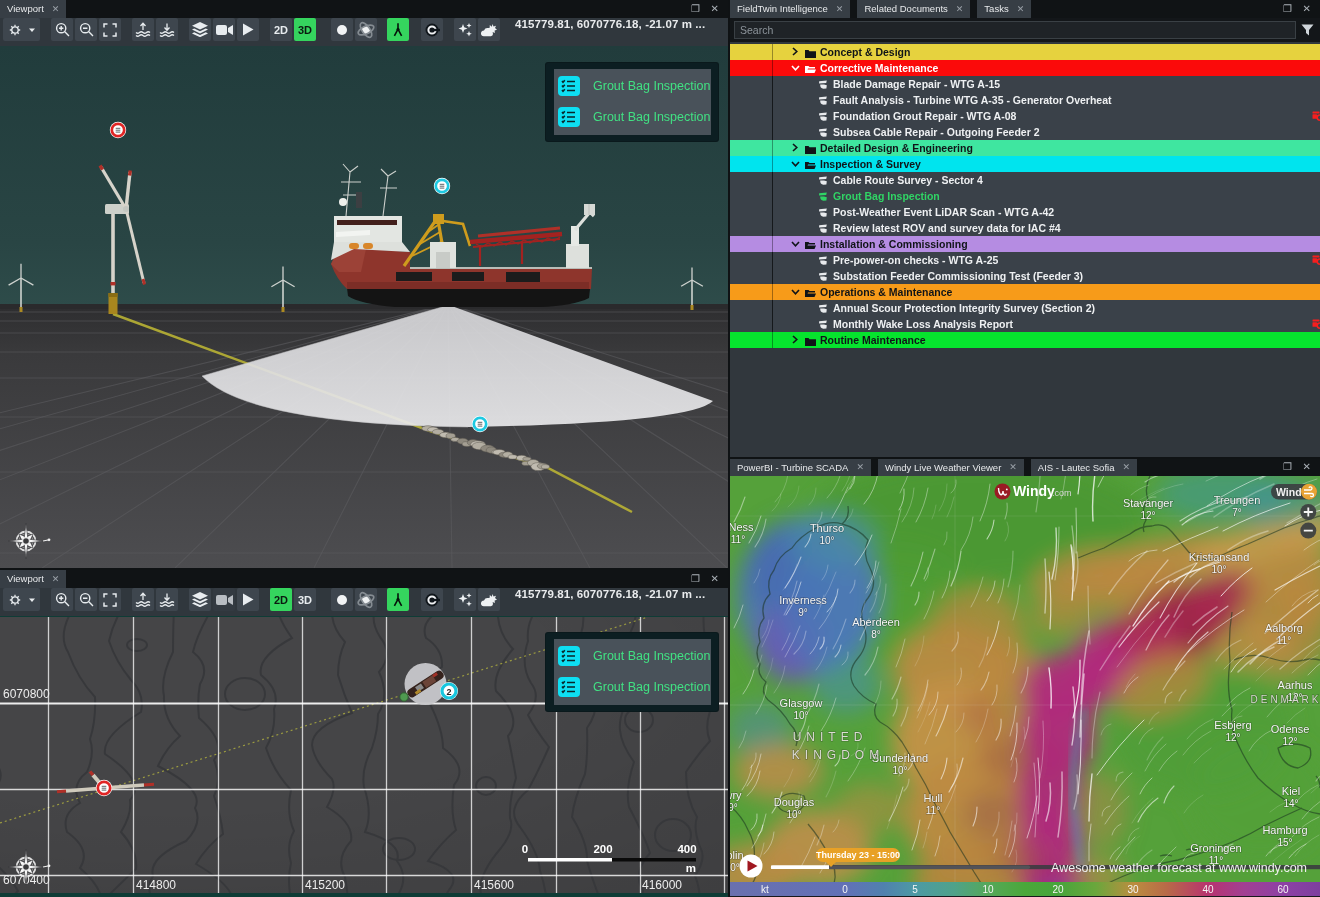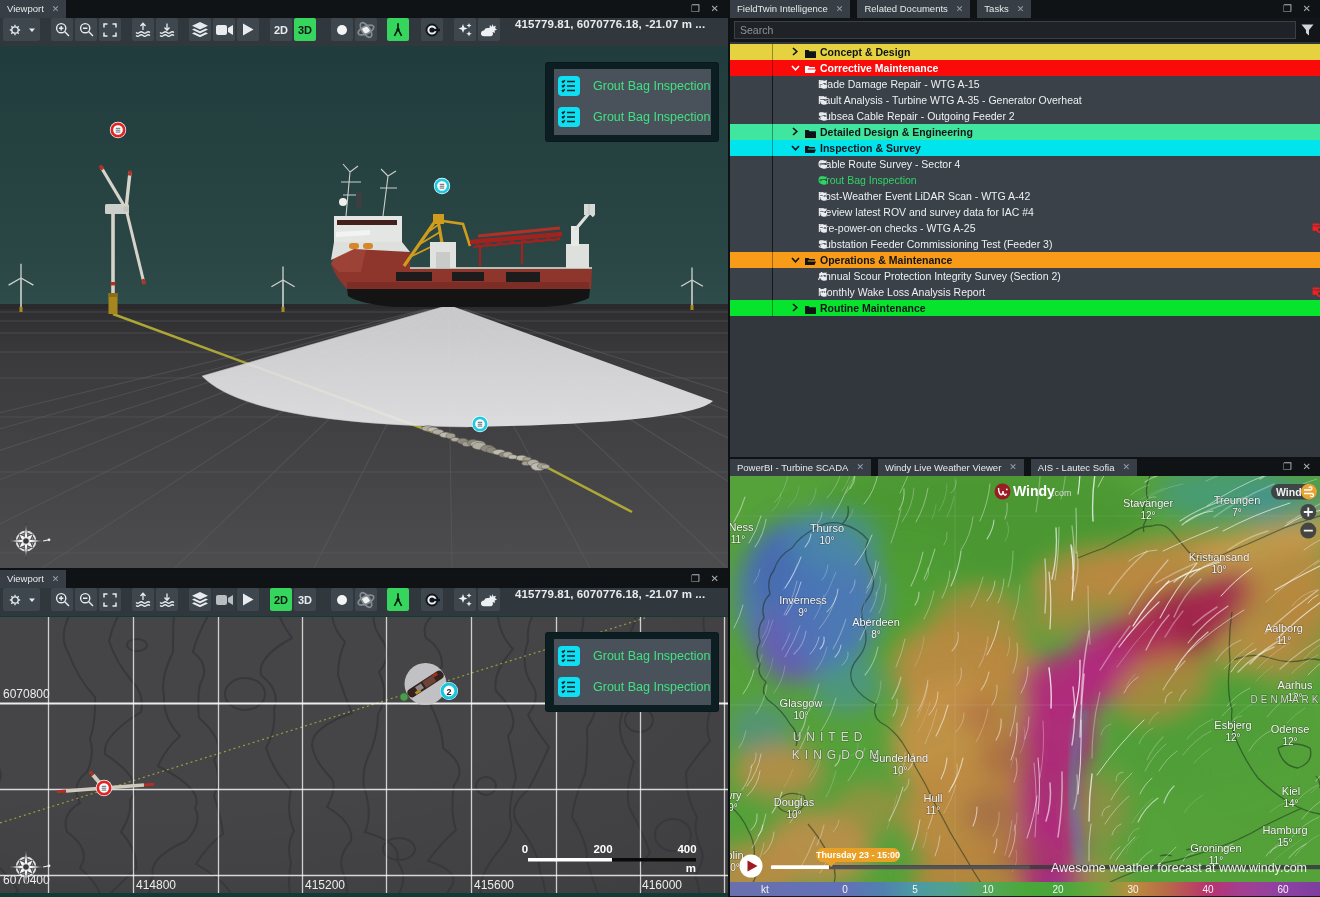--- a/index.html
+++ b/index.html
@@ -33,21 +33,21 @@
 .search .field { position:absolute; left:4px; top:3px; width:562px; height:18px; background:#1f2327;
   border:1px solid #3a4045; color:#8d949b; font-size:10.5px; line-height:16px; padding-left:5px; }
 .tree { position:absolute; left:0; top:44px; width:590px; }
 .trow { position:relative; width:590px; height:16px; display:flex; align-items:center; font-size:10.5px; }
 .trow.cat { font-weight:700; color:#101417; }
 .trow.task { background:#3a4149; color:#eef0f2; }
 .chev { position:absolute; left:60px; width:10px; text-align:center; font-size:9px; font-weight:700; }
 .cfold { position:absolute; left:75px; top:50%; margin-top:-4.5px; }
 .cattxt { position:absolute; left:90px; }
 .ticon { position:absolute; left:88px; top:50%; margin-top:-4.5px; }
-.ttxt { position:absolute; left:88px; }
+.ttxt { position:absolute; left:103px;font-weight:bold; }
 .tbadge { position:absolute; right:-3px; top:50%; margin-top:-5px; }
 .gutline { position:absolute; left:42px; top:0; bottom:0; width:1px; background:#15181b; }
 
 #windy { position:absolute; left:730px; top:459px; width:590px; height:438px; background:#17191c; }
 </style>
 </head>
 <body>
 <div id="page">
 
 <div class="abs" style="left:0;top:0;width:728px;height:568px;background:#22393a;">
@@ -677,49 +677,64 @@
               <path d="M2.2 4.6 Q2 8.4 5.4 8.8 L8.4 8.4 L8.8 5.2 L6 4.4 Z" fill="#e8eaed"></path>
             </svg></span>
           <span class="ttxt" style="color:#eef0f2;">Fault Analysis - Turbine WTG A-35 - Generator Overheat</span>
           <span class="gutline"></span>
         </div>
         <div class="trow task">
           <span class="ticon"><svg width="10" height="10" viewBox="0 0 10 10">
               <path d="M1.2 1.2 L8.8 0.6 L8.2 3 L1 3.4 Z" fill="#e8eaed"></path>
               <path d="M2.2 4.6 Q2 8.4 5.4 8.8 L8.4 8.4 L8.8 5.2 L6 4.4 Z" fill="#e8eaed"></path>
             </svg></span>
-          <span class="ttxt" style="color:#eef0f2;">Subsea Cable Repair - Outgoing Feeder 2</span>
+          <span class="ttxt" style="color:#eef0f2;">Foundation Grout Repair - WTG A-08</span>
+          <span class="tbadge"><svg width="11" height="10" viewBox="0 0 11 10">
+              <g fill="#f51f1f">
+                <rect x="0.5" y="0.5" width="7" height="2" rx="0.5"></rect>
+                <rect x="0.5" y="3.2" width="4.5" height="4.6" rx="0.5"></rect>
+                <circle cx="7.8" cy="6.6" r="2.6" fill="none" stroke="#f51f1f" stroke-width="1.6"></circle>
+              </g>
+            </svg></span>
           <span class="gutline"></span>
-        </div>
-        <div class="trow cat" style="background:#3fe6a0;color:#101418;">
-          <span class="chev"><svg width="6" height="9" viewBox="0 0 6 9">
-              <path d="M1 1l3.8 3.5L1 8" stroke="#101418" stroke-width="1.6" fill="none"></path>
-            </svg></span>
-          <span class="cfold"><svg width="11" height="9" viewBox="0 0 11 9">
-              <path d="M0 1h3.5l1 1.2H11V9H0z" fill="#101418"></path>
-            </svg></span>
-          <span class="cattxt">Detailed Design &amp; Engineering</span>
-          <span class="gutline" style="background:rgba(0,0,0,0.35);"></span>
-        </div>
-        <div class="trow cat" style="background:#00e4ee;color:#101418;">
-          <span class="chev"><svg width="9" height="6" viewBox="0 0 9 6">
-              <path d="M1 1l3.5 3.8L8 1" stroke="#101418" stroke-width="1.6" fill="none"></path>
-            </svg></span>
-          <span class="cfold"><svg width="11" height="9" viewBox="0 0 11 9">
-              <path d="M0 1h3.5l1 1H10v1.5H3L1.5 8H0z" fill="#101418"></path>
-              <path d="M2 4.5h9L9.5 8H0.8z" fill="#101418"></path>
-            </svg></span>
-          <span class="cattxt">Inspection &amp; Survey</span>
-          <span class="gutline" style="background:rgba(0,0,0,0.35);"></span>
         </div>
         <div class="trow task">
           <span class="ticon"><svg width="10" height="10" viewBox="0 0 10 10">
               <path d="M1.2 1.2 L8.8 0.6 L8.2 3 L1 3.4 Z" fill="#e8eaed"></path>
               <path d="M2.2 4.6 Q2 8.4 5.4 8.8 L8.4 8.4 L8.8 5.2 L6 4.4 Z" fill="#e8eaed"></path>
             </svg></span>
+          <span class="ttxt" style="color:#eef0f2;">Subsea Cable Repair - Outgoing Feeder 2</span>
+          <span class="gutline"></span>
+        </div>
+        <div class="trow cat" style="background:#3fe6a0;color:#101418;">
+          <span class="chev"><svg width="6" height="9" viewBox="0 0 6 9">
+              <path d="M1 1l3.8 3.5L1 8" stroke="#101418" stroke-width="1.6" fill="none"></path>
+            </svg></span>
+          <span class="cfold"><svg width="11" height="9" viewBox="0 0 11 9">
+              <path d="M0 1h3.5l1 1.2H11V9H0z" fill="#101418"></path>
+            </svg></span>
+          <span class="cattxt">Detailed Design &amp; Engineering</span>
+          <span class="gutline" style="background:rgba(0,0,0,0.35);"></span>
+        </div>
+        <div class="trow cat" style="background:#00e4ee;color:#101418;">
+          <span class="chev"><svg width="9" height="6" viewBox="0 0 9 6">
+              <path d="M1 1l3.5 3.8L8 1" stroke="#101418" stroke-width="1.6" fill="none"></path>
+            </svg></span>
+          <span class="cfold"><svg width="11" height="9" viewBox="0 0 11 9">
+              <path d="M0 1h3.5l1 1H10v1.5H3L1.5 8H0z" fill="#101418"></path>
+              <path d="M2 4.5h9L9.5 8H0.8z" fill="#101418"></path>
+            </svg></span>
+          <span class="cattxt">Inspection &amp; Survey</span>
+          <span class="gutline" style="background:rgba(0,0,0,0.35);"></span>
+        </div>
+        <div class="trow task">
+          <span class="ticon"><svg width="10" height="10" viewBox="0 0 10 10">
+              <path d="M1.2 1.2 L8.8 0.6 L8.2 3 L1 3.4 Z" fill="#e8eaed"></path>
+              <path d="M2.2 4.6 Q2 8.4 5.4 8.8 L8.4 8.4 L8.8 5.2 L6 4.4 Z" fill="#e8eaed"></path>
+            </svg></span>
           <span class="ttxt" style="color:#eef0f2;">Cable Route Survey - Sector 4</span>
           <span class="gutline"></span>
         </div>
         <div class="trow task">
           <span class="ticon"><svg width="10" height="10" viewBox="0 0 10 10">
               <path d="M1.2 1.2 L8.8 0.6 L8.2 3 L1 3.4 Z" fill="#2fd465"></path>
               <path d="M2.2 4.6 Q2 8.4 5.4 8.8 L8.4 8.4 L8.8 5.2 L6 4.4 Z" fill="#2fd465"></path>
             </svg></span>
           <span class="ttxt" style="color:#30d465;">Grout Bag Inspection</span>
           <span class="gutline"></span>
@@ -732,20 +747,31 @@
           <span class="ttxt" style="color:#eef0f2;">Post-Weather Event LiDAR Scan - WTG A-42</span>
           <span class="gutline"></span>
         </div>
         <div class="trow task">
           <span class="ticon"><svg width="10" height="10" viewBox="0 0 10 10">
               <path d="M1.2 1.2 L8.8 0.6 L8.2 3 L1 3.4 Z" fill="#e8eaed"></path>
               <path d="M2.2 4.6 Q2 8.4 5.4 8.8 L8.4 8.4 L8.8 5.2 L6 4.4 Z" fill="#e8eaed"></path>
             </svg></span>
           <span class="ttxt" style="color:#eef0f2;">Review latest ROV and survey data for IAC #4</span>
           <span class="gutline"></span>
+        </div>
+        <div class="trow cat" style="background:#b58ce2;color:#101418;">
+          <span class="chev"><svg width="9" height="6" viewBox="0 0 9 6">
+              <path d="M1 1l3.5 3.8L8 1" stroke="#101418" stroke-width="1.6" fill="none"></path>
+            </svg></span>
+          <span class="cfold"><svg width="11" height="9" viewBox="0 0 11 9">
+              <path d="M0 1h3.5l1 1H10v1.5H3L1.5 8H0z" fill="#101418"></path>
+              <path d="M2 4.5h9L9.5 8H0.8z" fill="#101418"></path>
+            </svg></span>
+          <span class="cattxt">Installation &amp; Commissioning</span>
+          <span class="gutline" style="background:rgba(0,0,0,0.35);"></span>
         </div>
         <div class="trow task">
           <span class="ticon"><svg width="10" height="10" viewBox="0 0 10 10">
               <path d="M1.2 1.2 L8.8 0.6 L8.2 3 L1 3.4 Z" fill="#e8eaed"></path>
               <path d="M2.2 4.6 Q2 8.4 5.4 8.8 L8.4 8.4 L8.8 5.2 L6 4.4 Z" fill="#e8eaed"></path>
             </svg></span>
           <span class="ttxt" style="color:#eef0f2;">Pre-power-on checks - WTG A-25</span>
           <span class="tbadge"><svg width="11" height="10" viewBox="0 0 11 10">
               <g fill="#f51f1f">
                 <rect x="0.5" y="0.5" width="7" height="2" rx="0.5"></rect>

